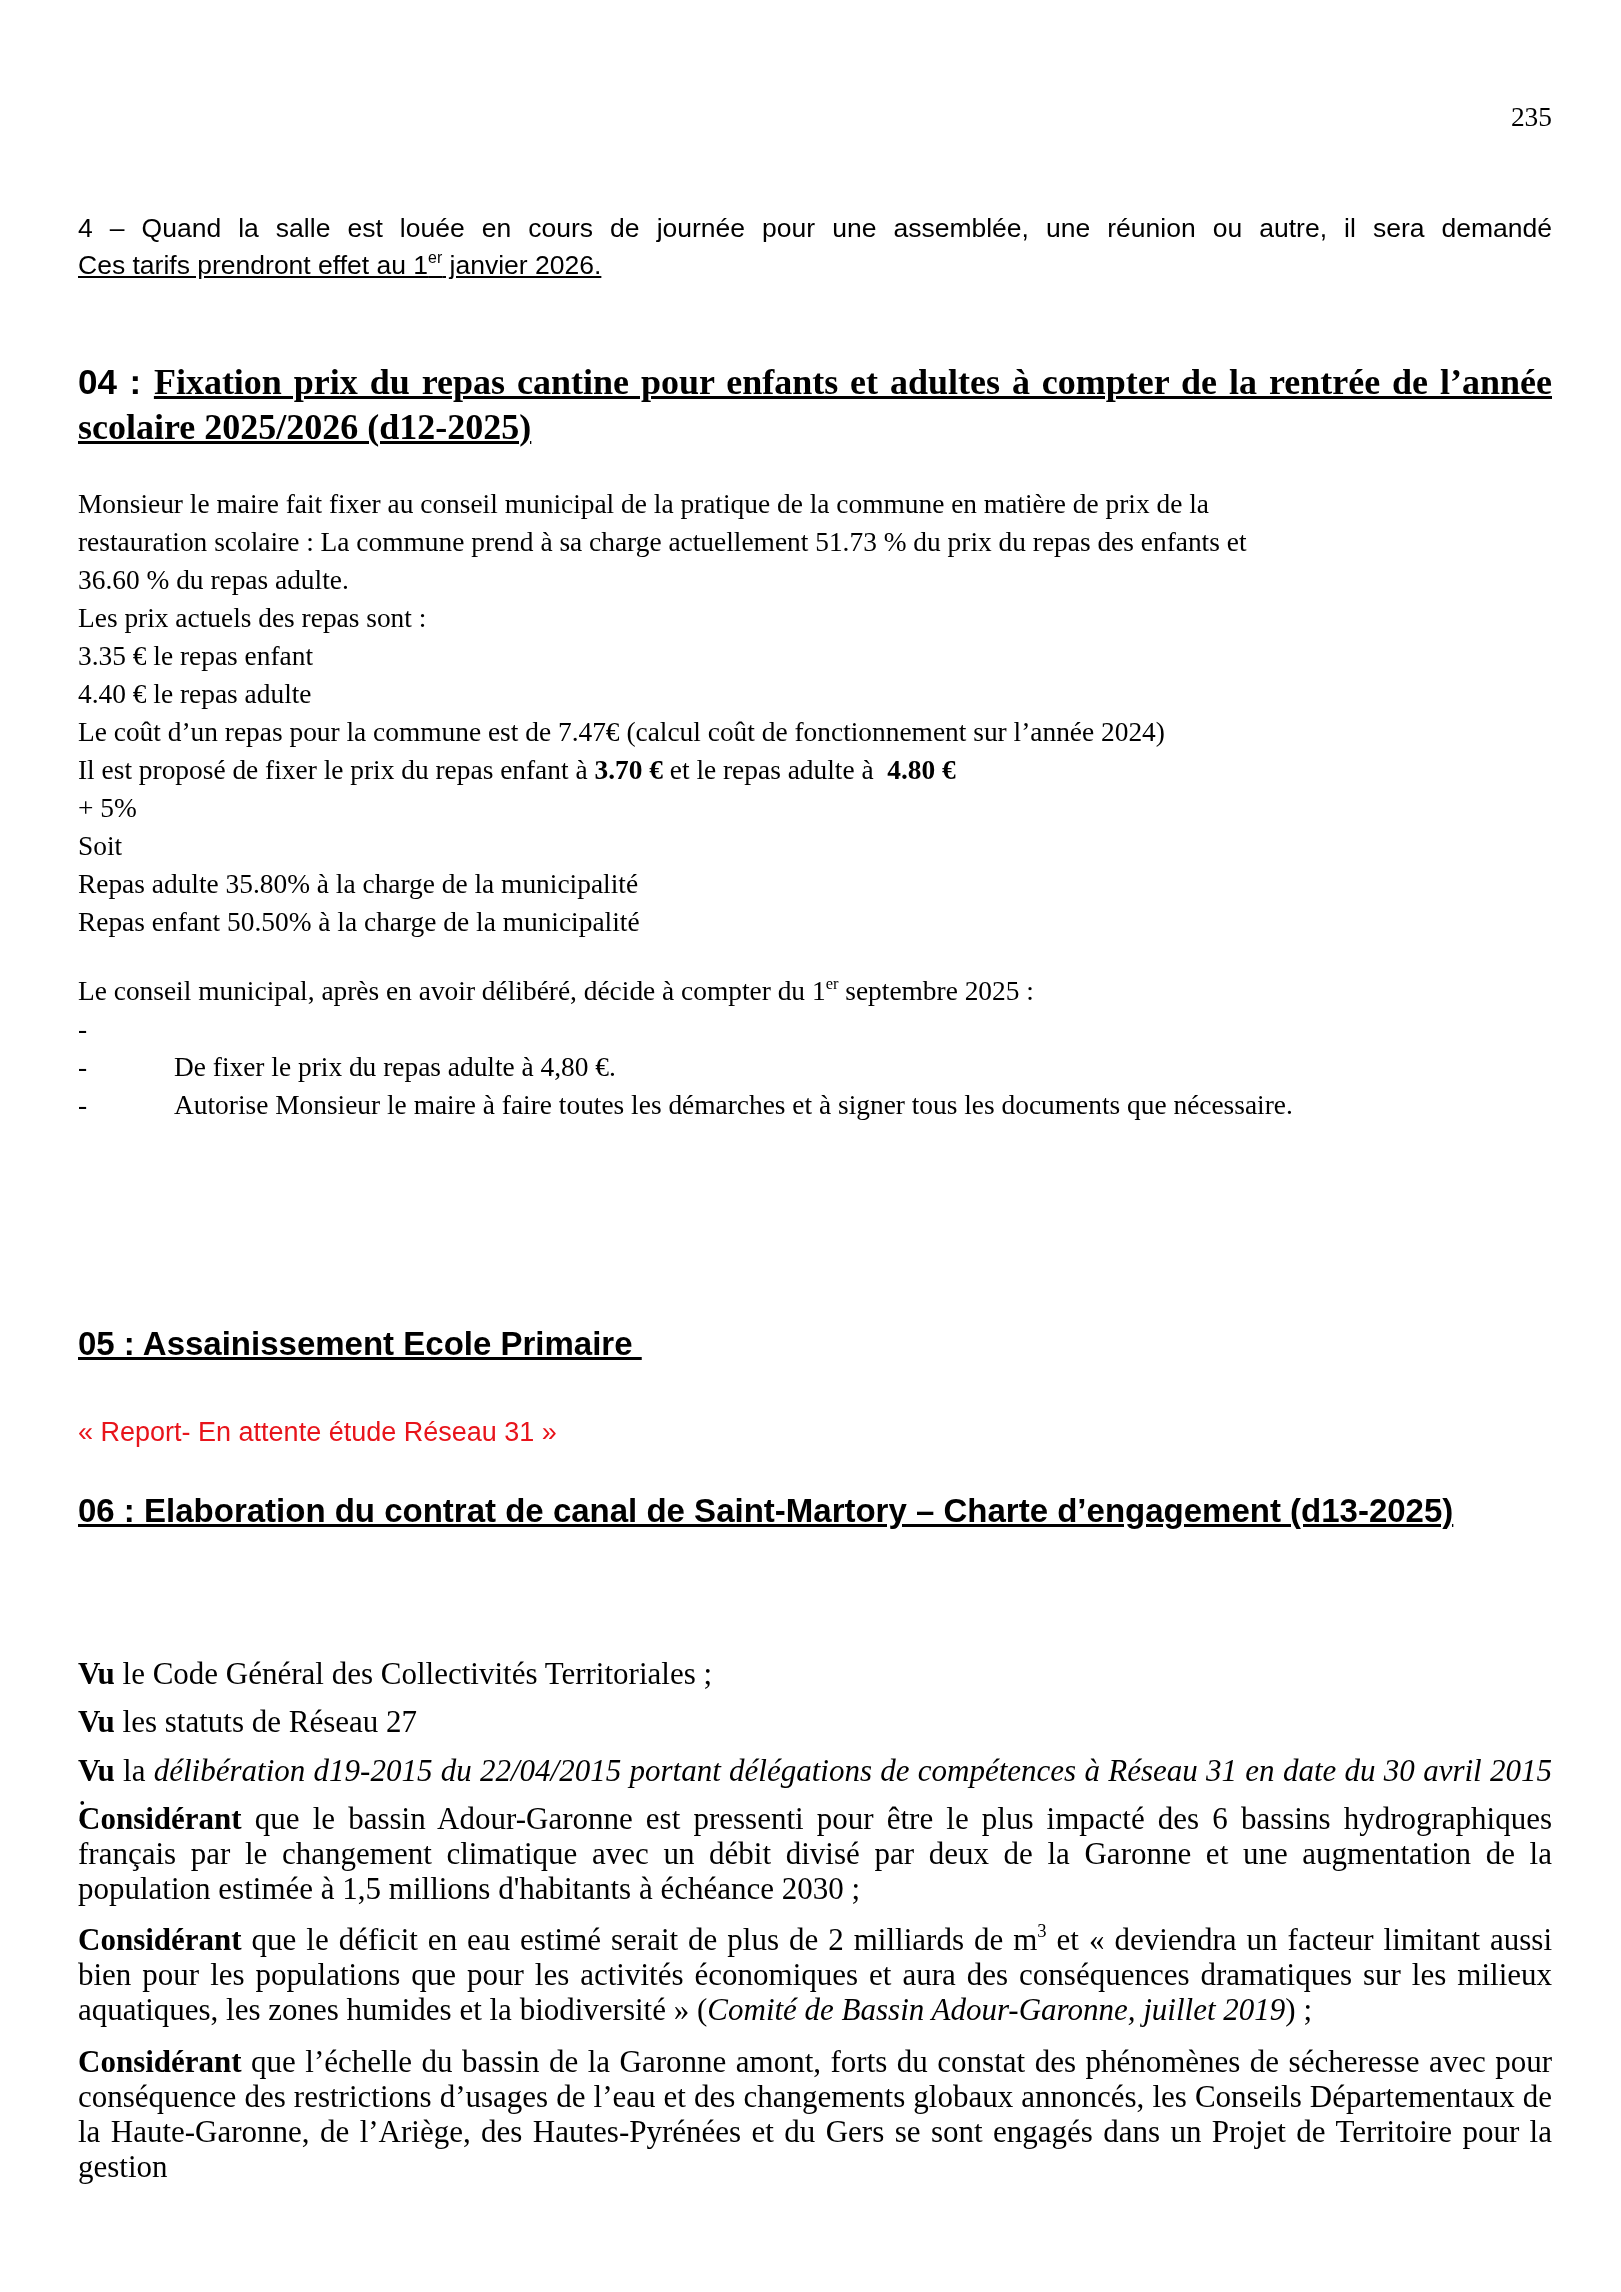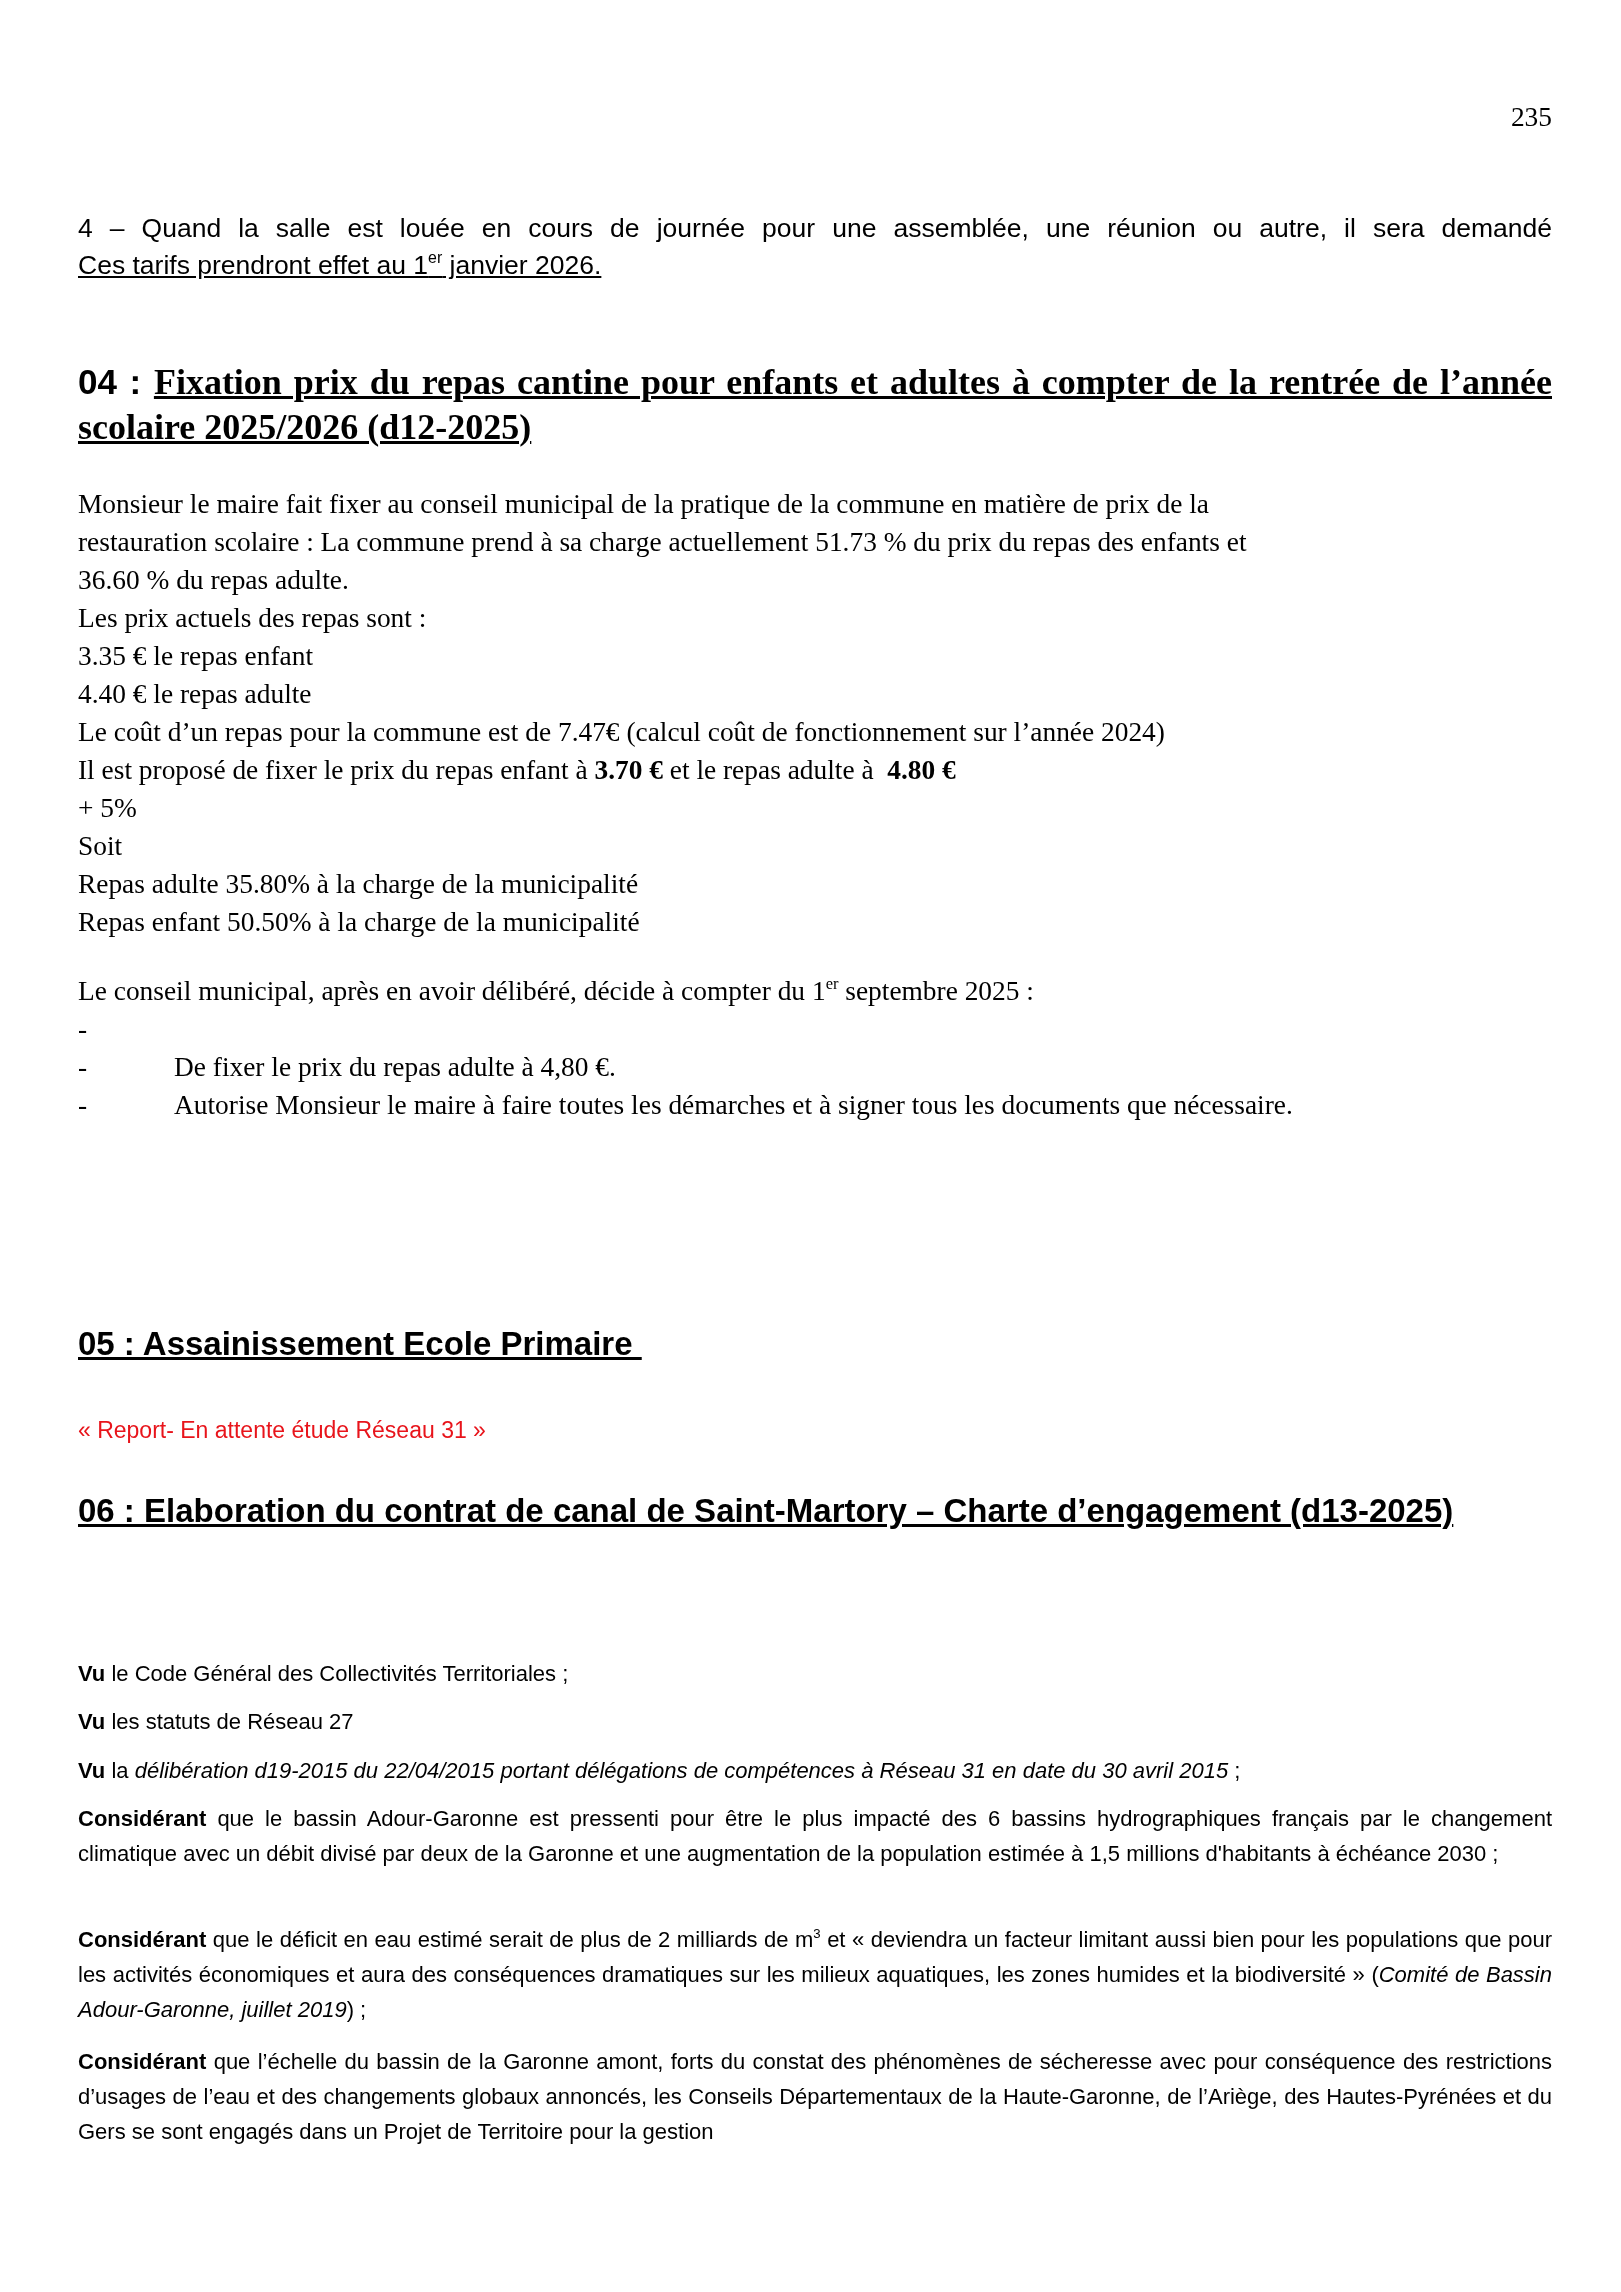--- a/index.html
+++ b/index.html
@@ -11,23 +11,23 @@
   sup { font-size:0.6em; line-height:0; vertical-align:0.7em; }
   .h04 { top:359px; font-size:36px; line-height:45px; font-weight:bold; text-align:justify; }
   .h04 .num { font-family:"Liberation Sans", sans-serif; font-size:35px; }
   .h04 .title { font-family:"Liberation Serif", serif; text-decoration:underline; text-decoration-thickness:2.9px; }
   .body04 { top:485px; font-family:"Liberation Serif", serif; font-size:27.4px; line-height:38px; }
   .body04 div { white-space:nowrap; }
   .decision { top:972px; font-family:"Liberation Serif", serif; font-size:27.4px; line-height:38px; }
   .bullet { display:flex; }
   .bullet .dash { width:96px; }
   .h05 { top:1325px; font-family:"Liberation Sans", sans-serif; font-weight:bold; font-size:33px; text-decoration:underline; text-decoration-thickness:2.9px; }
-  .red { top:1417px; font-family:"Liberation Sans", sans-serif; font-size:23px; color:#e8141b; }
+  .red { top:1417px; font-family:"Liberation Sans", sans-serif; font-size:27px; color:#e8141b; }
   .h06 { top:1488px; font-family:"Liberation Sans", sans-serif; font-weight:bold; font-size:33px; line-height:45px; text-align:justify; text-decoration:underline; text-decoration-thickness:2.9px; text-align-last:left; }
-  .vu { font-family:Liberation Sans, sans-serif; font-size:22px; line-height:35px; text-align:justify; }
+  .vu { font-family:Liberation Serif, serif; font-size:31px; line-height:35px; text-align:justify; }
   .vu b { font-weight:bold; }
   .vu i { font-style:italic; }
   .v1 { top:1656px; } .v2 { top:1704px; } .v3 { top:1753px; }
   .c1 { top:1801px; }
   .c2 { top:1922px; }
   .c3 { top:2044px; }
 </style>
 </head>
 <body>
 

